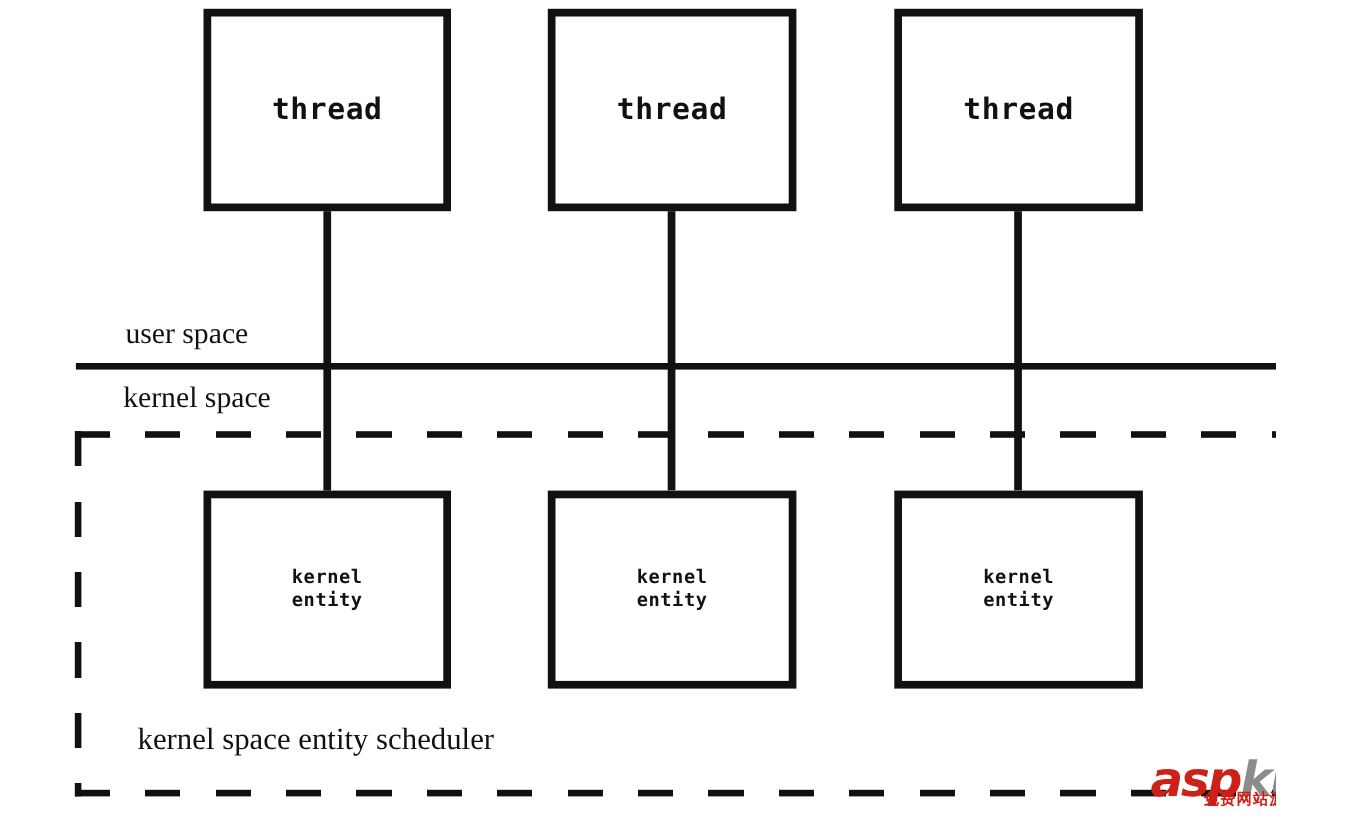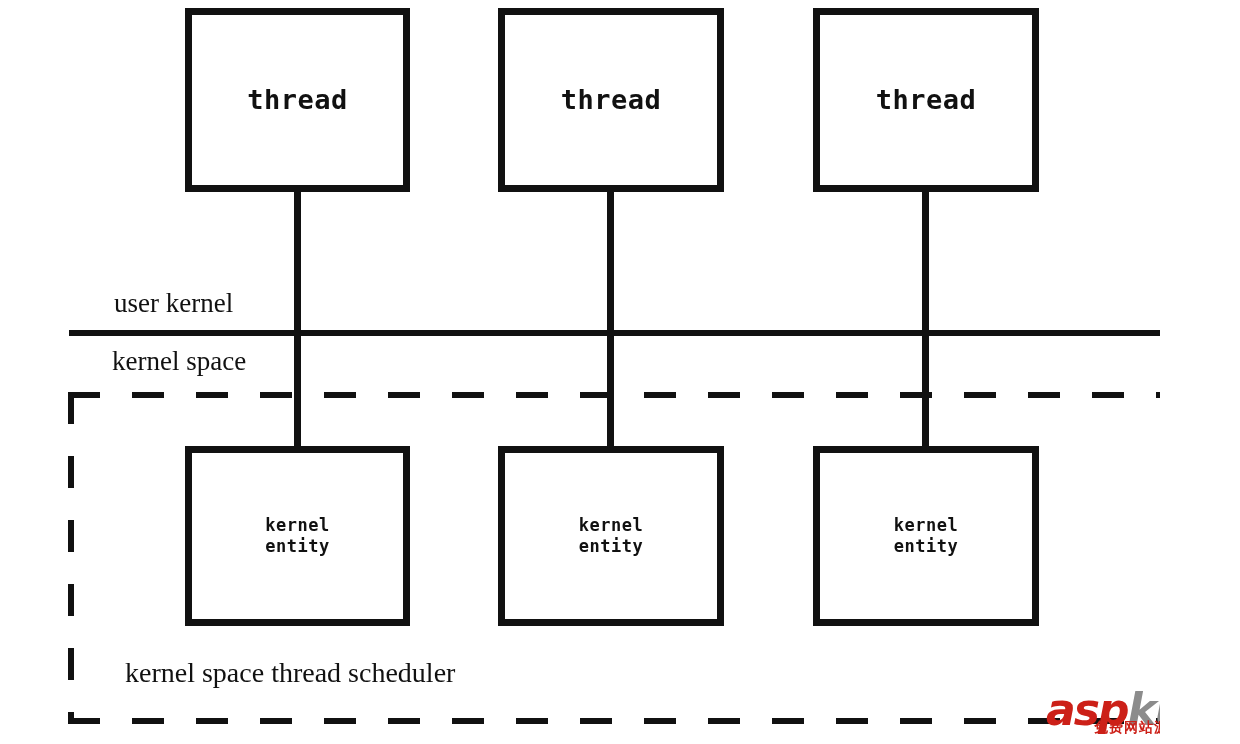--- a/index.html
+++ b/index.html
@@ -132,21 +132,21 @@
   <div class="node-box" style="left:813px; top:8px; width:226px; height:184px;">
     <span class="node-label thread-label">thread</span>
   </div>
 
   <div class="connector" style="left:294px; top:190px; height:258px;"></div>
   <div class="connector" style="left:607px; top:190px; height:256px;"></div>
   <div class="connector" style="left:922px; top:190px; height:256px;"></div>
 
   <div class="boundary-line" style="left:69px; top:330px; width:1112px;"></div>
 
-  <span class="space-label label-user" style="left:114px; top:288px;">user kernel</span>
+  <span class="space-label label-user" style="left:114px; top:288px;">user space</span>
 
   <span class="space-label label-kernel" style="left:112px; top:346px;">kernel space</span>
 
   <div class="dashed-region" style="left:68px; top:392px; width:1099px; height:332px;">
     <div class="dash-edge dash-h" style="left:0; top:0; width:1099px;"></div>
     <div class="dash-edge dash-h" style="left:0; bottom:0; width:1099px;"></div>
     <div class="dash-edge dash-v" style="left:0; top:0; height:332px;"></div>
     <div class="dash-edge dash-v" style="right:0; top:0; height:332px;"></div>
   </div>
 
@@ -158,20 +158,20 @@
   <div class="node-box" style="left:498px; top:446px; width:226px; height:180px;">
     <span class="node-label entity-label">kernel
 entity</span>
   </div>
 
   <div class="node-box" style="left:813px; top:446px; width:226px; height:180px;">
     <span class="node-label entity-label">kernel
 entity</span>
   </div>
 
-  <span class="space-label label-sched" style="left:125px; top:657px;">kernel space thread scheduler</span>
+  <span class="space-label label-sched" style="left:125px; top:657px;">kernel space entity scheduler</span>
 
   <div class="watermark" style="left:1046px; top:688px;">
     <div class="wm-main"><span class="wm-asp">asp</span><span class="wm-ku">ku</span><span class="wm-com">.com</span></div>
     <div class="wm-sub">免费网站源码下载站</div>
   </div>
 
 </div>
 
 </body></html>

